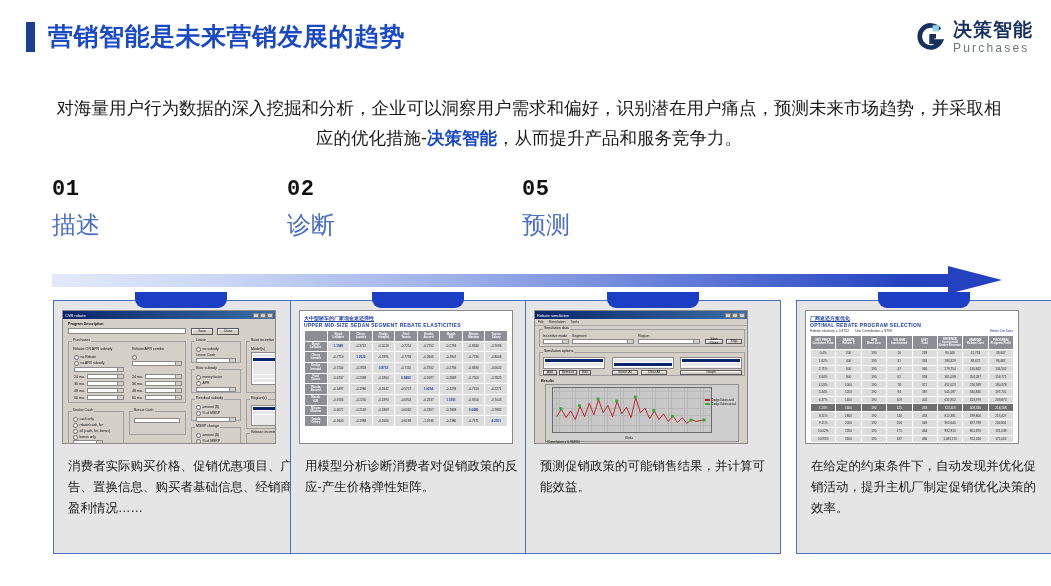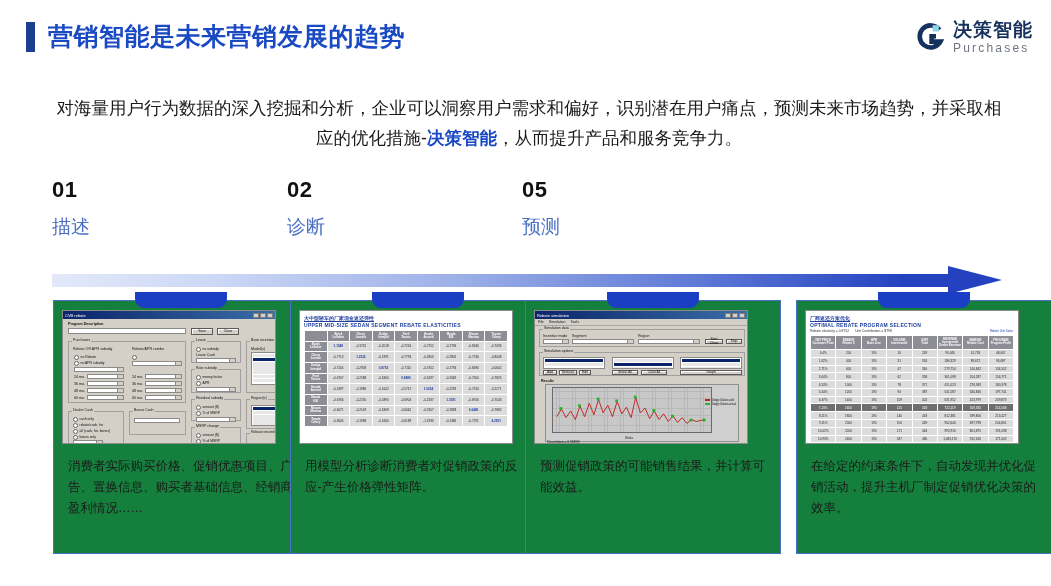--- a/index.html
+++ b/index.html
@@ -97,31 +97,32 @@
   .steps {
     position: absolute;
     left: 52px; top: 177px;
     width: 960px;
     height: 70px;
   }
   .step {
     position: absolute;
     top: 0;
     width: 200px;
+    font-family: Liberation Mono, monospace;
   }
   .step-num {
     font-size: 22px;
     font-weight: bold;
     color: #111111;
     line-height: 26px;
     letter-spacing: 0.5px;
   }
   .step-label {
     margin-top: 12px;
-    font-size: 19px;
+    font-size: 24px;
     color: #4a6fc4;
     line-height: 24px;
   }
 
   
   .arrow {
     position: absolute;
     left: 52px; top: 266px;
     width: 950px;
     height: 28px;
@@ -147,21 +148,21 @@
     left: 0; top: 300px;
     width: 1051px;
     height: 260px;
   }
   .card {
     position: absolute;
     top: 0;
     width: 256px;
     height: 254px;
     border: 1px solid #4a6fc4;
-    background: #15803d;
+    background: #e5e5e5;
   }
   .card-notch {
     position: absolute;
     left: 50%;
     transform: translateX(-50%);
     top: -9px;
     width: 92px; height: 16px;
     background: #1a3fc4;
     border-radius: 0 0 9px 9px;
   }

